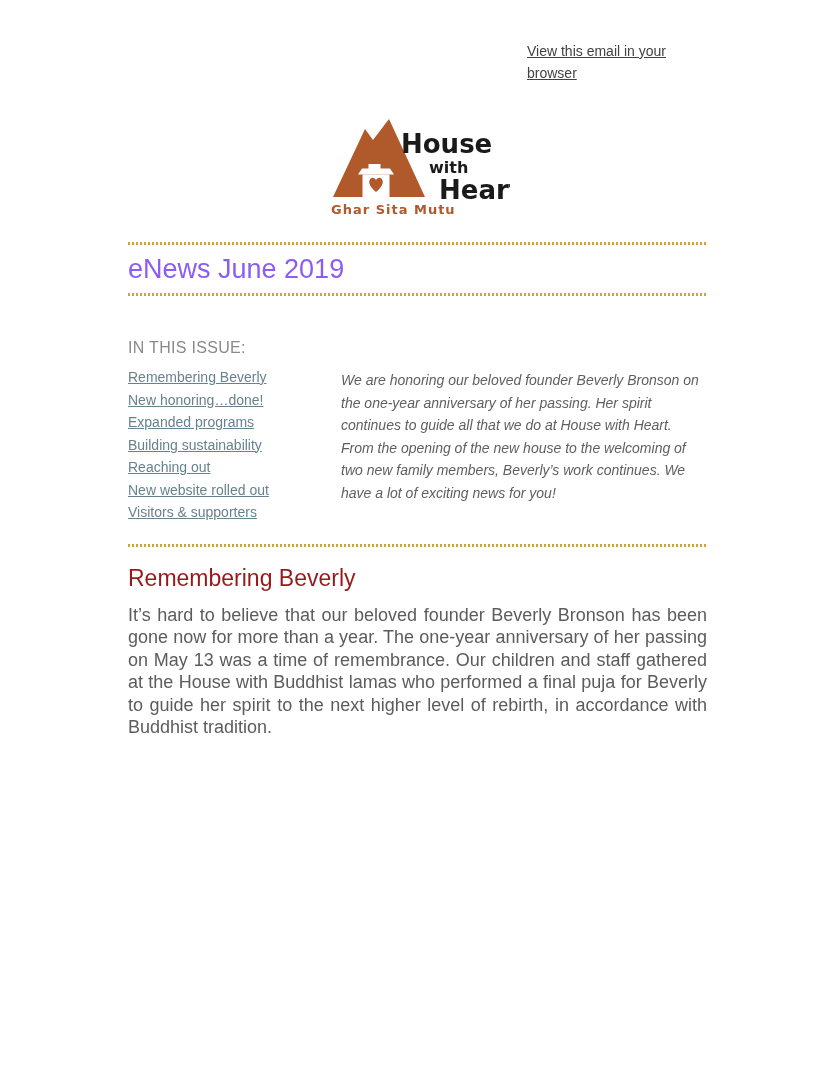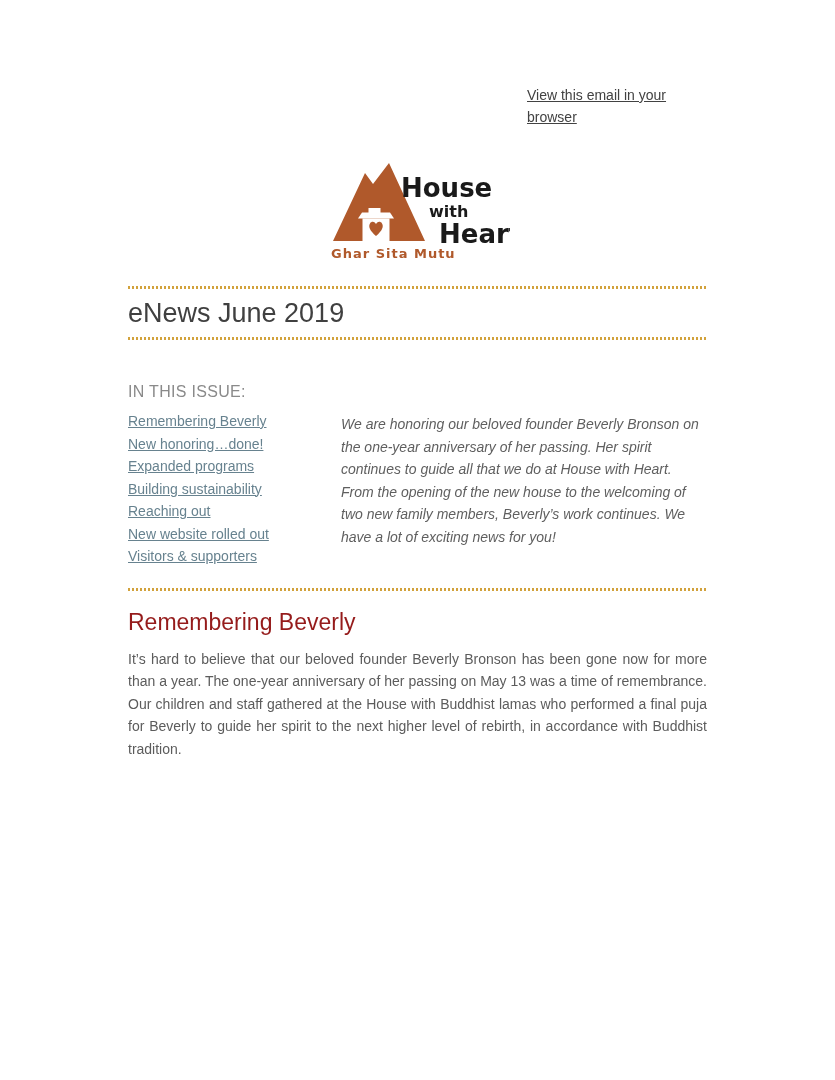--- a/index.html
+++ b/index.html
@@ -7,21 +7,21 @@
     width: 835px;
     height: 1080px;
     background: #ffffff;
     font-family: "Liberation Sans", sans-serif;
     -webkit-font-smoothing: antialiased;
   }
   .page { width: 835px; height: 1080px; background: #ffffff; overflow: hidden; }
   .content { width: 579px; margin: 0 auto; }
 
   
-  .preheader { padding-top: 84px; }
+  .preheader { padding-top: 40px; }
   .preheader-link {
     display: block;
     margin-left: 399px;
     width: 158px;
     font-size: 14px;
     line-height: 22px;
     color: #424242;
     text-decoration: underline;
     cursor: pointer;
   }
@@ -40,21 +40,21 @@
   .divider-1 { margin-top: 25px; }
   .divider-3 { margin-top: 20px; }
 
   
   .banner-title {
     margin: 0;
     padding: 8px 0;
     font-size: 27px;
     line-height: 32px;
     font-weight: 400;
-    color: #404040;
+    color: #8b5cf6;
   }
 
   
   .columns { display: flex; margin-top: 43px; }
   .col-left { width: 205px; flex: none; }
   .col-right { flex: 1; padding-top: 22px; }
   .toc-label {
     margin: 0 0 9px 0;
     font-size: 16px;
     letter-spacing: 0.3px;
@@ -79,21 +79,21 @@
   
   .section-title {
     margin: 17px 0 0 0;
     font-size: 23px;
     line-height: 28px;
     font-weight: 400;
     color: #951B1B;
   }
   .section-body {
     margin: 12px 0 0 0;
-    font-size: 14px;
+    font-size: 18px;
     line-height: 22.5px;
     color: #5C5C5C;
     text-align: justify;
   }
 </style>
 </head>
 <body>
 
 <div class="page">
   <div class="content">

